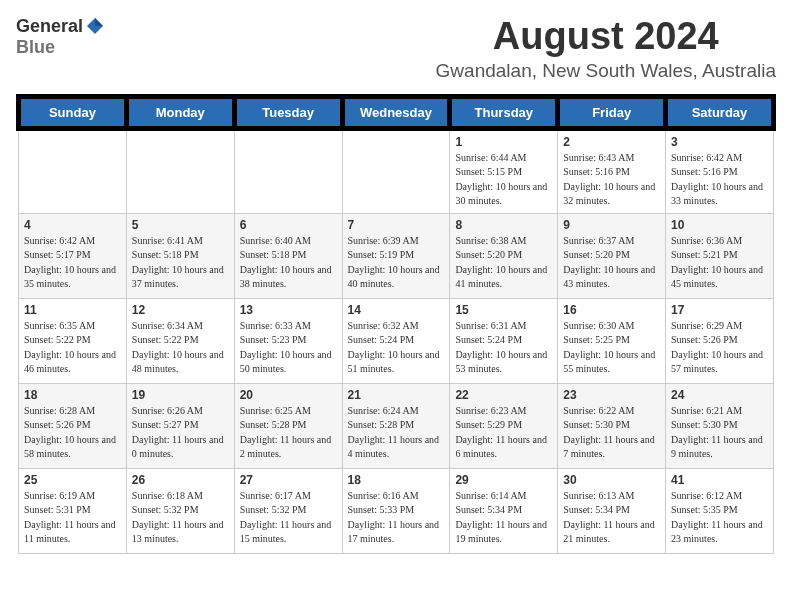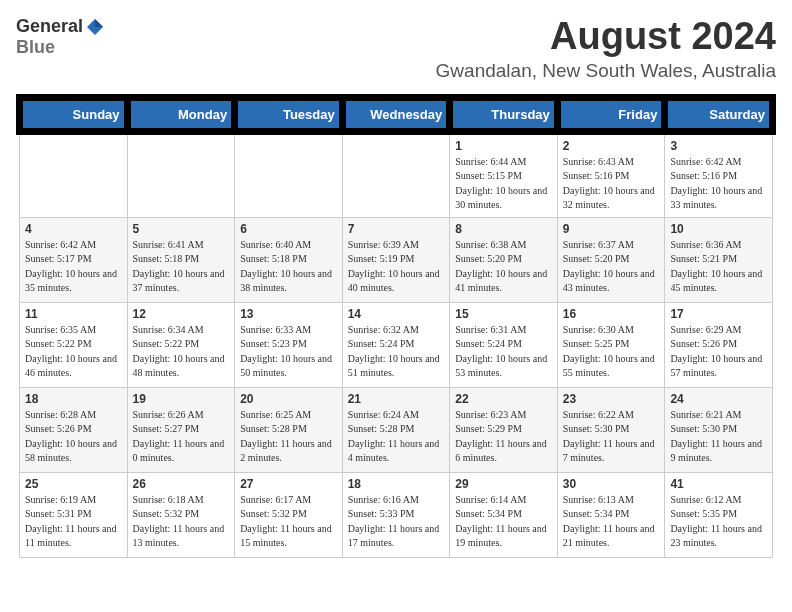--- a/index.html
+++ b/index.html
@@ -16,39 +16,38 @@
       justify-content: space-between;
       margin-bottom: 12px;
     }
     .logo {
       display: flex;
       flex-direction: column;
       align-items: flex-start;
     }
     .logo-text {
       display: flex;
-      align-items: center;
     }
     .logo-general {
       font-size: 18px;
       font-weight: bold;
       color: #333;
     }
     .logo-blue {
       font-size: 18px;
       font-weight: bold;
       color: #737373;
     }
     .logo-icon {
       width: 20px;
       height: 20px;
       margin-left: 2px;
     }
     .title-area {
-      text-align: right;
+      text-align: center;
     }
     .month-title {
       font-size: 38px;
       font-weight: bold;
       color: #333;
       line-height: 1.1;
     }
     .subtitle {
       font-size: 19px;
       color: #555;
@@ -58,22 +57,22 @@
       width: 100%;
       border-collapse: collapse;
       table-layout: fixed;
     }
     thead tr th {
       background: #2a6db5;
       color: #fff;
       font-size: 13px;
       font-weight: bold;
       padding: 6px 4px;
-      border: 7px solid #000000;
-      text-align: right;
+      border: 5px solid #000000;
+      text-align: center;
     }
     tbody tr td {
       border: 1px solid #ccc;
       vertical-align: top;
       padding: 4px 5px;
       font-size: 10.5px;
       color: #333;
       height: 85px;
       background: #fff;
     }

